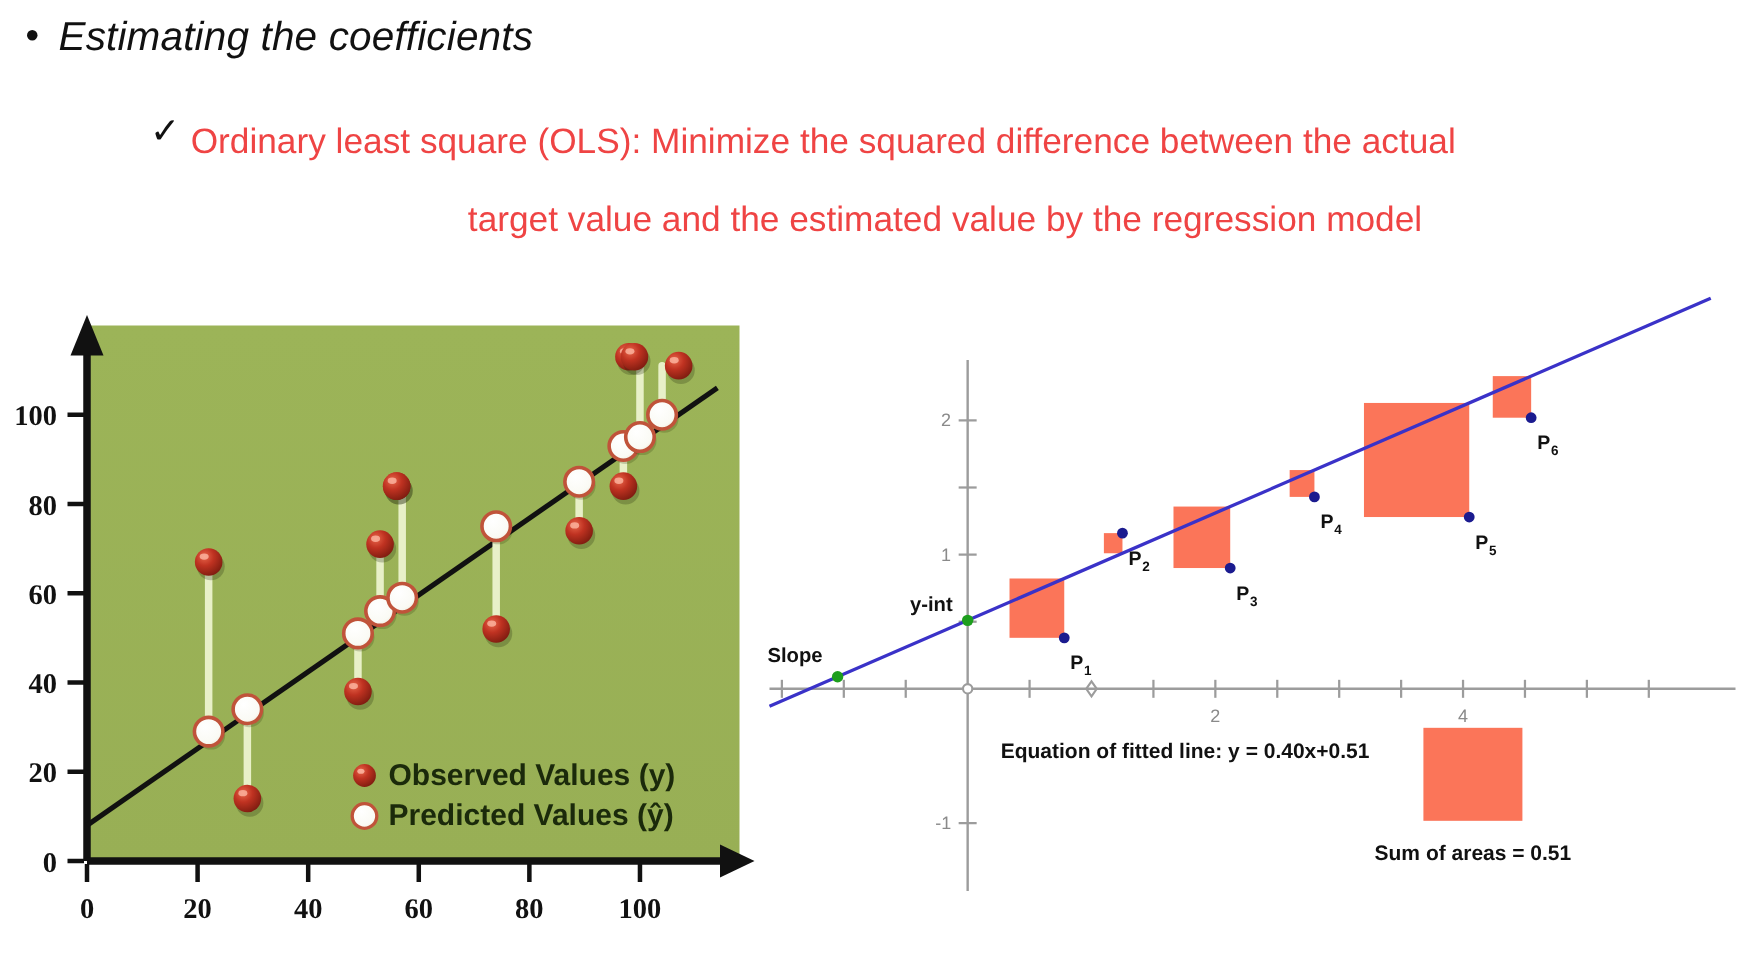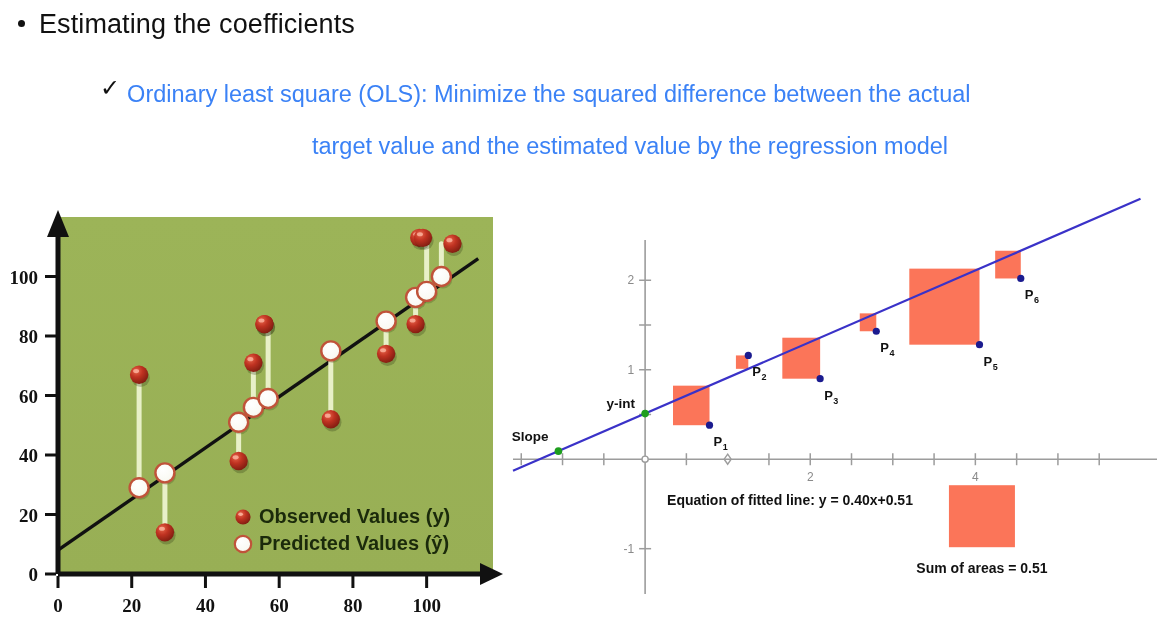--- a/index.html
+++ b/index.html
@@ -4,29 +4,29 @@
 <style>
   html,body{margin:0;padding:0;background:#fff;}
   body{
     width:1164px;height:641px;position:relative;overflow:hidden;
     font-family:"Liberation Sans", sans-serif;
     color:#0d0d0d;
   }
   
   #slide-text{position:absolute;left:0;top:0;width:1164px;}
   .bullet-row{display:flex;align-items:flex-start;}
-  .bullet-l1{position:absolute;left:18px;top:4px;}
+  .bullet-l1{position:absolute;left:18px;top:4px;font-style:italic;}
   .bullet-dot{
     width:7px;height:7px;border-radius:50%;background:#111;
     margin-top:16px;margin-right:14px;flex:0 0 auto;
   }
   .l1-text{font-size:27px;line-height:40px;letter-spacing:.1px;color:#111;}
   .bullet-l2{position:absolute;left:100px;top:68px;width:1040px;}
   .check-mark{font-size:24px;line-height:40px;margin-right:7px;flex:0 0 auto;color:#111;}
-  .l2-text{font-size:23.5px;line-height:52px;color:#3b82f6;}
+  .l2-text{font-size:23.5px;line-height:52px;color:#ef4444;}
 
   
   #chart-left{position:absolute;left:0px;top:205px;width:500px;height:436px;}
   #chart-right{position:absolute;left:505px;top:230px;width:659px;height:370px;}
   svg{display:block;overflow:visible;}
   .tick-lbl-left{font-family:"Liberation Serif",serif;font-weight:bold;font-size:19px;fill:#111;}
   .legend-lbl{font-family:"Liberation Sans",sans-serif;font-weight:bold;font-size:20px;fill:#1b2a0b;}
   .r-tick{font-family:"Liberation Sans",sans-serif;font-size:12px;fill:#8a8a8a;}
   .r-bold{font-family:"Liberation Sans",sans-serif;font-weight:bold;font-size:13.5px;fill:#111;}
   .r-plab{font-family:"Liberation Sans",sans-serif;font-weight:bold;font-size:13px;fill:#111;}

